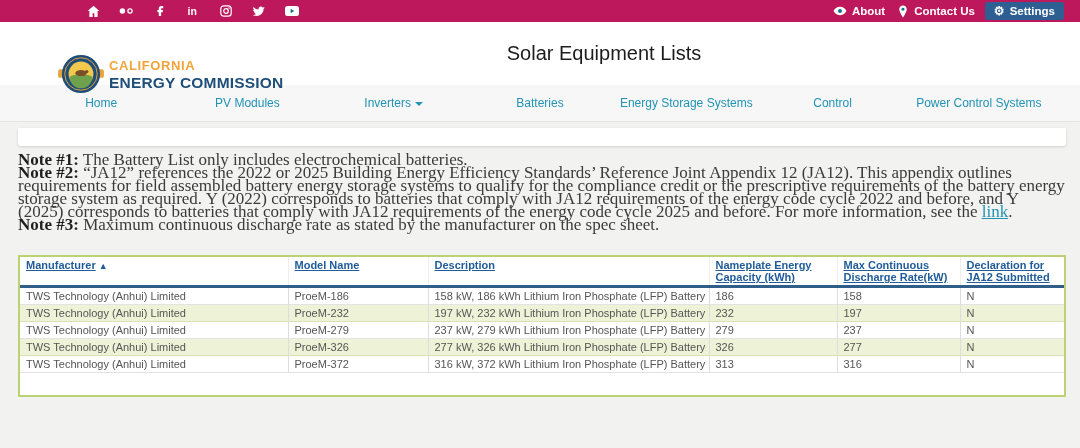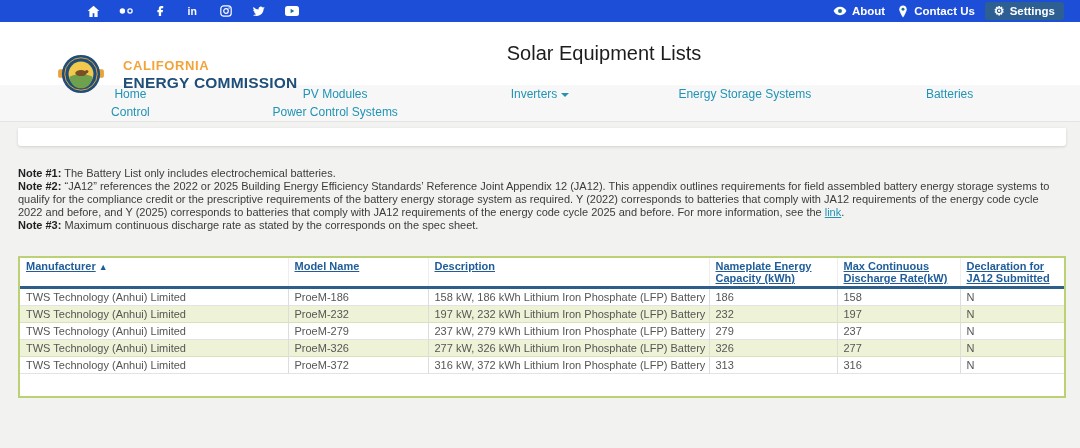--- a/index.html
+++ b/index.html
@@ -1,48 +1,48 @@
 <!DOCTYPE html>
 <html><head>
 <meta charset="utf-8">
 <style>
   * { margin:0; padding:0; box-sizing:border-box; }
   html,body { width:1080px; height:448px; overflow:hidden;
     font-family:"Liberation Sans", sans-serif; background:#f2f2f1; }
 
   
-  .topbar { height:22px; background:#1d4ed8; display:flex; align-items:center; padding:0 10px; }
+  .topbar { height:22px; background:#be185d; display:flex; align-items:center; padding:0 10px; }
   .topbar-left { display:flex; gap:18px; margin-left:76px; align-items:center; }
   .tb-icon { display:inline-flex; width:15px; height:15px; align-items:center; justify-content:center; cursor:pointer; }
   .topbar-right { margin-left:auto; display:flex; align-items:center; gap:10px; margin-right:6px; }
   .tb-link { display:inline-flex; align-items:center; gap:4px; color:#fff; font-size:11.5px; font-weight:bold; text-decoration:none; cursor:pointer; }
   .settings-btn { display:inline-flex; align-items:center; gap:5px; background:#2D5F92; color:#fff; border:none;
     border-radius:3px; padding:3px 9px; font-size:11.5px; font-weight:bold; cursor:pointer; }
   .gear { font-size:12px; line-height:1; }
 
   
   .header { height:63px; background:#fff; position:relative; display:flex; align-items:center; }
-  .logo { display:flex; align-items:center; gap:19px; margin-left:58px; cursor:pointer;margin-top:44px; }
+  .logo { display:flex; align-items:center; gap:5px; margin-left:58px; cursor:pointer;margin-top:44px; }
   .logo-text { display:flex; flex-direction:column; line-height:1.15; }
   .logo-l1 { color:#F2A43A; font-size:13px; font-weight:bold; letter-spacing:.6px; }
   .logo-l2 { color:#1F4E79; font-size:15.5px; font-weight:bold; letter-spacing:.2px; }
   .page-title { position:absolute; left:604px; transform:translateX(-50%); font-size:20px; color:#1c1c1c; font-weight:normal; }
 
   
   .nav { height:37px; background:#f7f7f7; border-bottom:1px solid #e4e4e4;
-    display:grid; grid-template-columns:repeat(5,1fr); align-items:center; padding:0 28px; }
+    display:grid; grid-template-columns:repeat(7,1fr); align-items:center; padding:0 28px; }
   .nav-link { color:#2193B5; font-size:12px; text-align:center; text-decoration:none; cursor:pointer; }
   .caret { display:inline-block; margin-left:4px; width:0; height:0; border-left:4px solid transparent;
     border-right:4px solid transparent; border-top:4px solid #2193B5; vertical-align:middle; }
 
   
   .content { padding:6px 0 0 18px; }
   .panel-strip { width:1048px; height:18px; background:#fff; border-radius:0 0 3px 3px;
     box-shadow:0 1px 3px rgba(0,0,0,.14); }
-  .notes { margin-top:21px; width:1048px; font-size:11px; line-height:13px; color:#3b3b3b; }
+  .notes { margin-top:7px; width:1048px; font-size:17px; line-height:13px; color:#3b3b3b;font-family:Liberation Serif, serif; }
   .notes p { margin:0; }
   .notes b { color:#1f1f1f; }
   .note-link { color:#2193B5; text-decoration:underline; cursor:pointer; }
 
   
   .table-box { margin-top:24px; width:1048px; border:2px solid #BCD173; background:#fff; padding-bottom:22px; }
   table { width:100%; border-collapse:collapse; font-size:11px; table-layout:fixed; }
   thead th { text-align:left; padding:2px 8px 2px 6px; border-bottom:3px solid #2F5F88;
     color:#1F5C99; vertical-align:top; line-height:12px; border-right:1px solid #eee; }
   thead th:last-child { border-right:none; }
@@ -143,33 +143,33 @@
       <span class="logo-l2">ENERGY COMMISSION</span>
     </div>
   </div>
   <h1 class="page-title">Solar Equipment Lists</h1>
 </div>
 
 <nav class="nav" id="main-nav">
     <a class="nav-link">Home</a>
     <a class="nav-link">PV Modules</a>
     <a class="nav-link">Inverters<span class="caret"></span></a>
+    <a class="nav-link">Batteries</a>
     <a class="nav-link">Energy Storage Systems</a>
-    <a class="nav-link">Batteries</a>
     <a class="nav-link">Control</a>
     <a class="nav-link">Power Control Systems</a>
   </nav>
 
 <div class="content">
   <div class="panel-strip"></div>
 
   <div class="notes">
     <p><b>Note #1:</b> <span>The Battery List only includes electrochemical batteries.</span></p>
     <p><b>Note #2:</b> <span>“JA12” references the 2022 or 2025 Building Energy Efficiency Standards’ Reference Joint Appendix 12 (JA12). This appendix outlines requirements for field assembled battery energy storage systems to qualify for the compliance credit or the prescriptive requirements of the battery energy storage system as required. Y (2022) corresponds to batteries that comply with JA12 requirements of the energy code cycle 2022 and before, and Y (2025) corresponds to batteries that comply with JA12 requirements of the energy code cycle 2025 and before. For more information, see the </span><a class="note-link">link</a><span>.</span></p>
-    <p><b>Note #3:</b> <span>Maximum continuous discharge rate as stated by the corresponds on the spec sheet.</span></p>
+    <p><b>Note #3:</b> <span>Maximum continuous discharge rate as stated by the manufacturer on the spec sheet.</span></p>
   </div>
 
   <div class="table-box">
     <table>
       <colgroup>
         <col style="width:268px">
           <col style="width:140px">
           <col style="width:281px">
         <col style="width:128px">
           <col style="width:123px">

